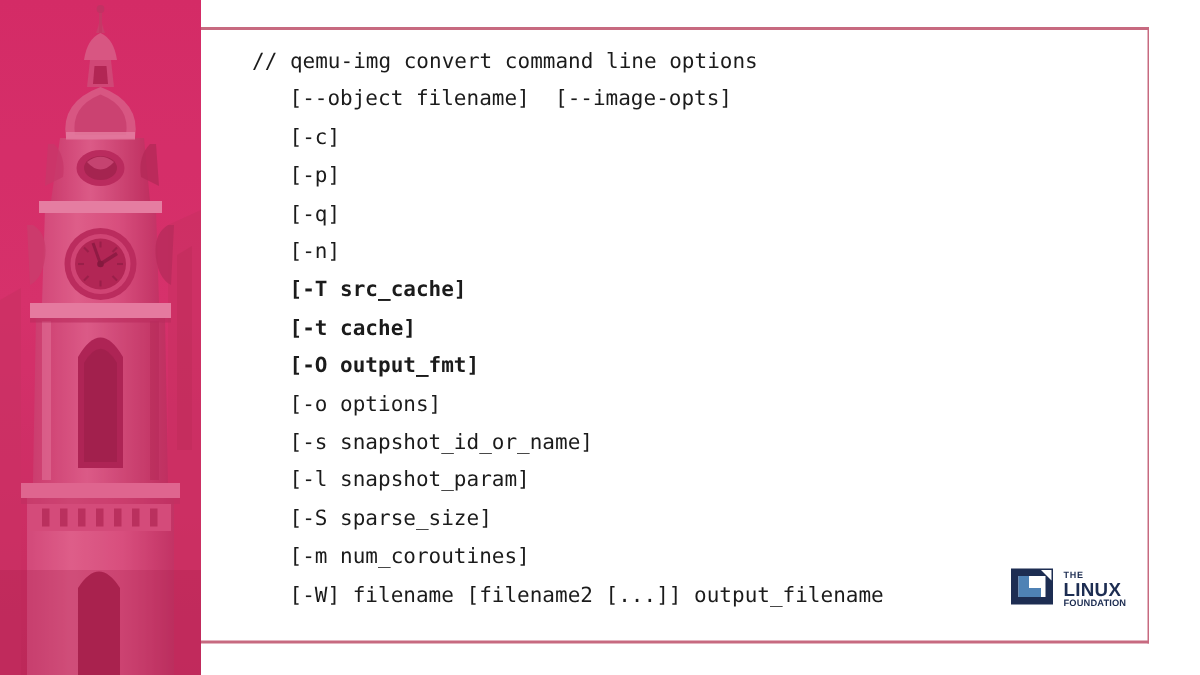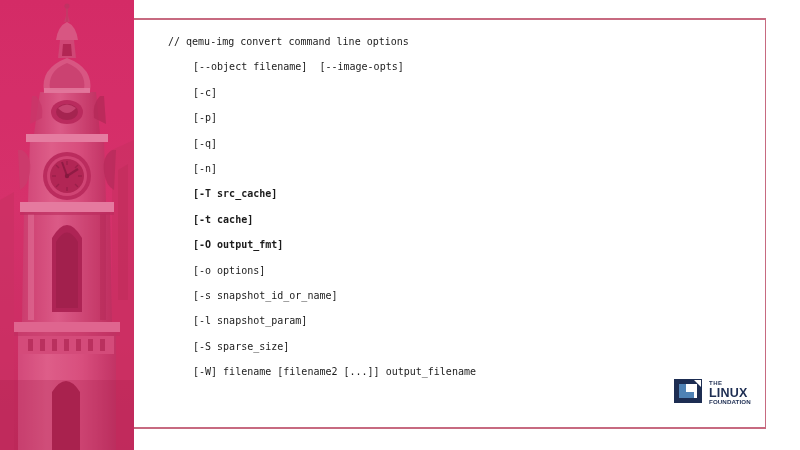--- a/index.html
+++ b/index.html
@@ -62,21 +62,21 @@
 
   
   #code-block {
     position: absolute;
     left: 168px;
     top: 29px;
     width: 580px;
   }
   .code-line {
     font-family: "DejaVu Sans Mono", "Liberation Mono", monospace;
-    font-size: 10px;
+    font-size: 14px;
     line-height: 25.4px;
     color: #1b1b1b;
     white-space: pre;
     letter-spacing: 0px;
   }
   .code-line.indent {
     padding-left: 25px;
   }
   .code-line.bold {
     font-weight: bold;
@@ -226,20 +226,21 @@
     <div class="code-line indent">[-p]</div>
     <div class="code-line indent">[-q]</div>
     <div class="code-line indent">[-n]</div>
     <div class="code-line indent bold">[-T src_cache]</div>
     <div class="code-line indent bold">[-t cache]</div>
     <div class="code-line indent bold">[-O output_fmt]</div>
     <div class="code-line indent">[-o options]</div>
     <div class="code-line indent">[-s snapshot_id_or_name]</div>
     <div class="code-line indent">[-l snapshot_param]</div>
     <div class="code-line indent">[-S sparse_size]</div>
+    <div class="code-line indent">[-m num_coroutines]</div>
     <div class="code-line indent">[-W] filename [filename2 [...]] output_filename</div>
   </div>
 
   <div id="lf-logo">
     <svg viewBox="0 0 86 30" aria-hidden="true">
 
       <g>
         <path d="M2 3 L30 3 L30 27 L2 27 Z" fill="#1d2d52"></path>
         <path d="M7 8 L25 8 L25 22 L7 22 Z" fill="#ffffff"></path>
         <path d="M7 8 L14 8 L14 16 L22 16 L22 22 L7 22 Z" fill="#4f82b5"></path>

